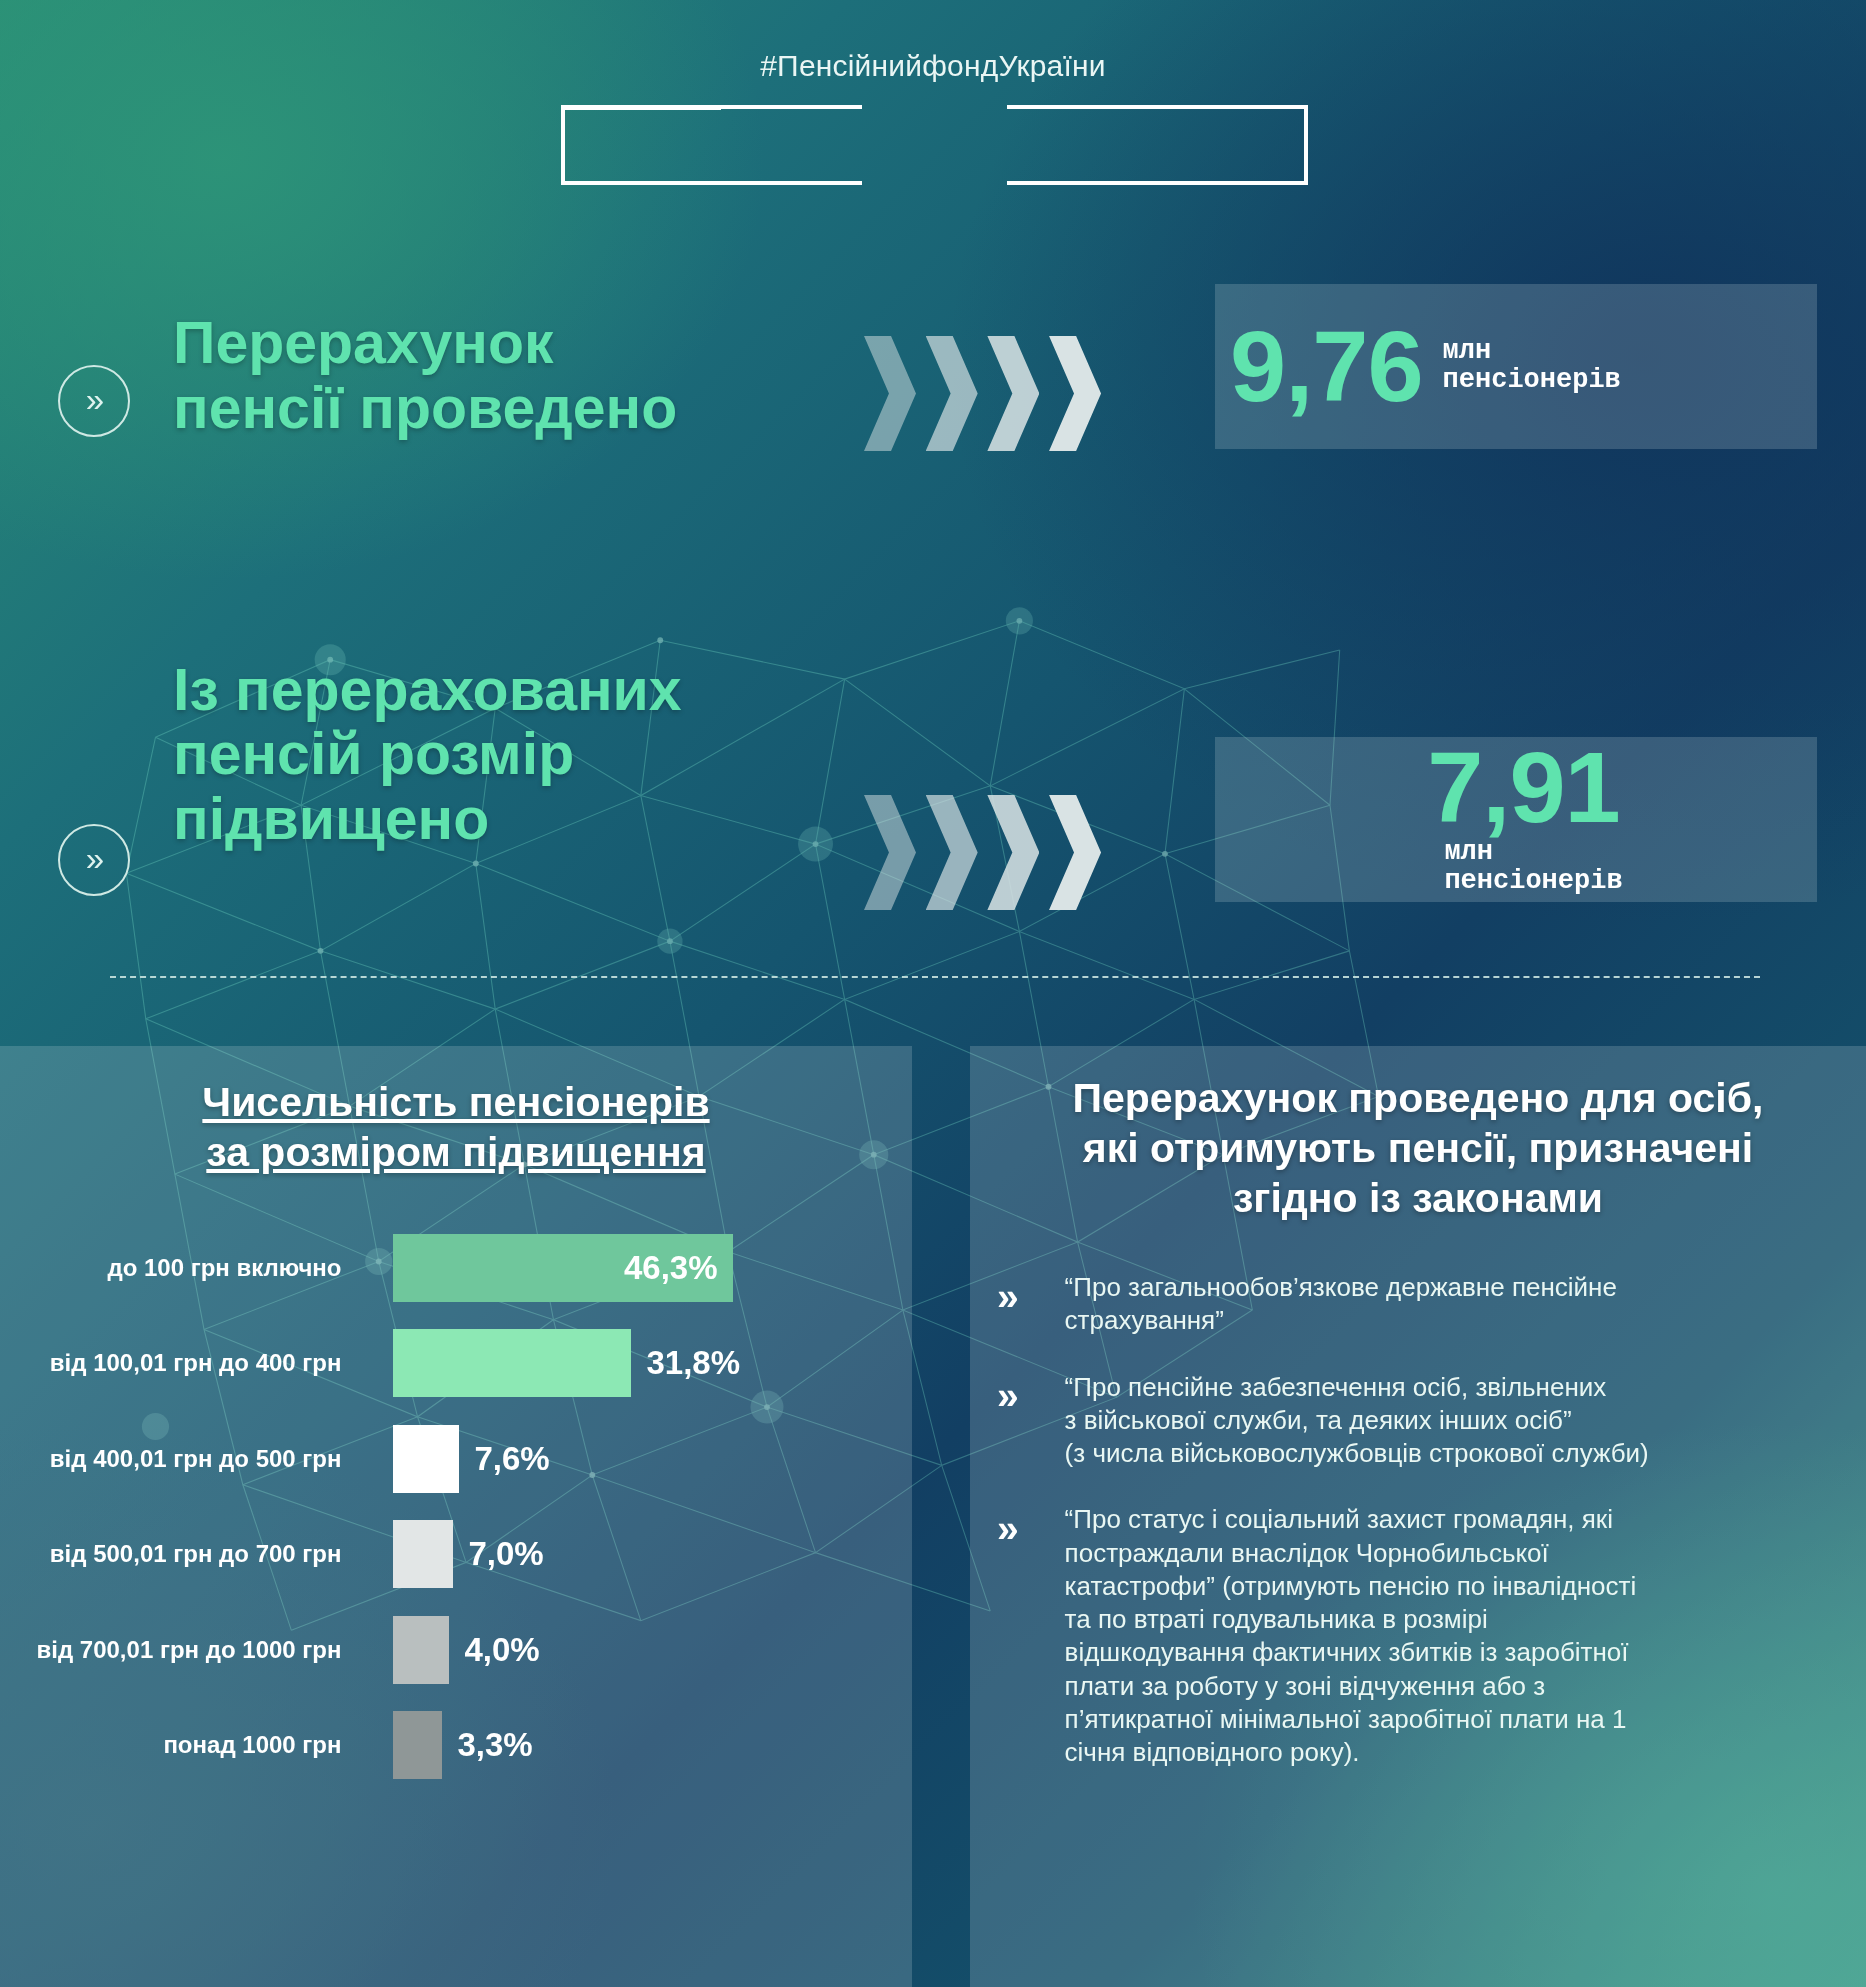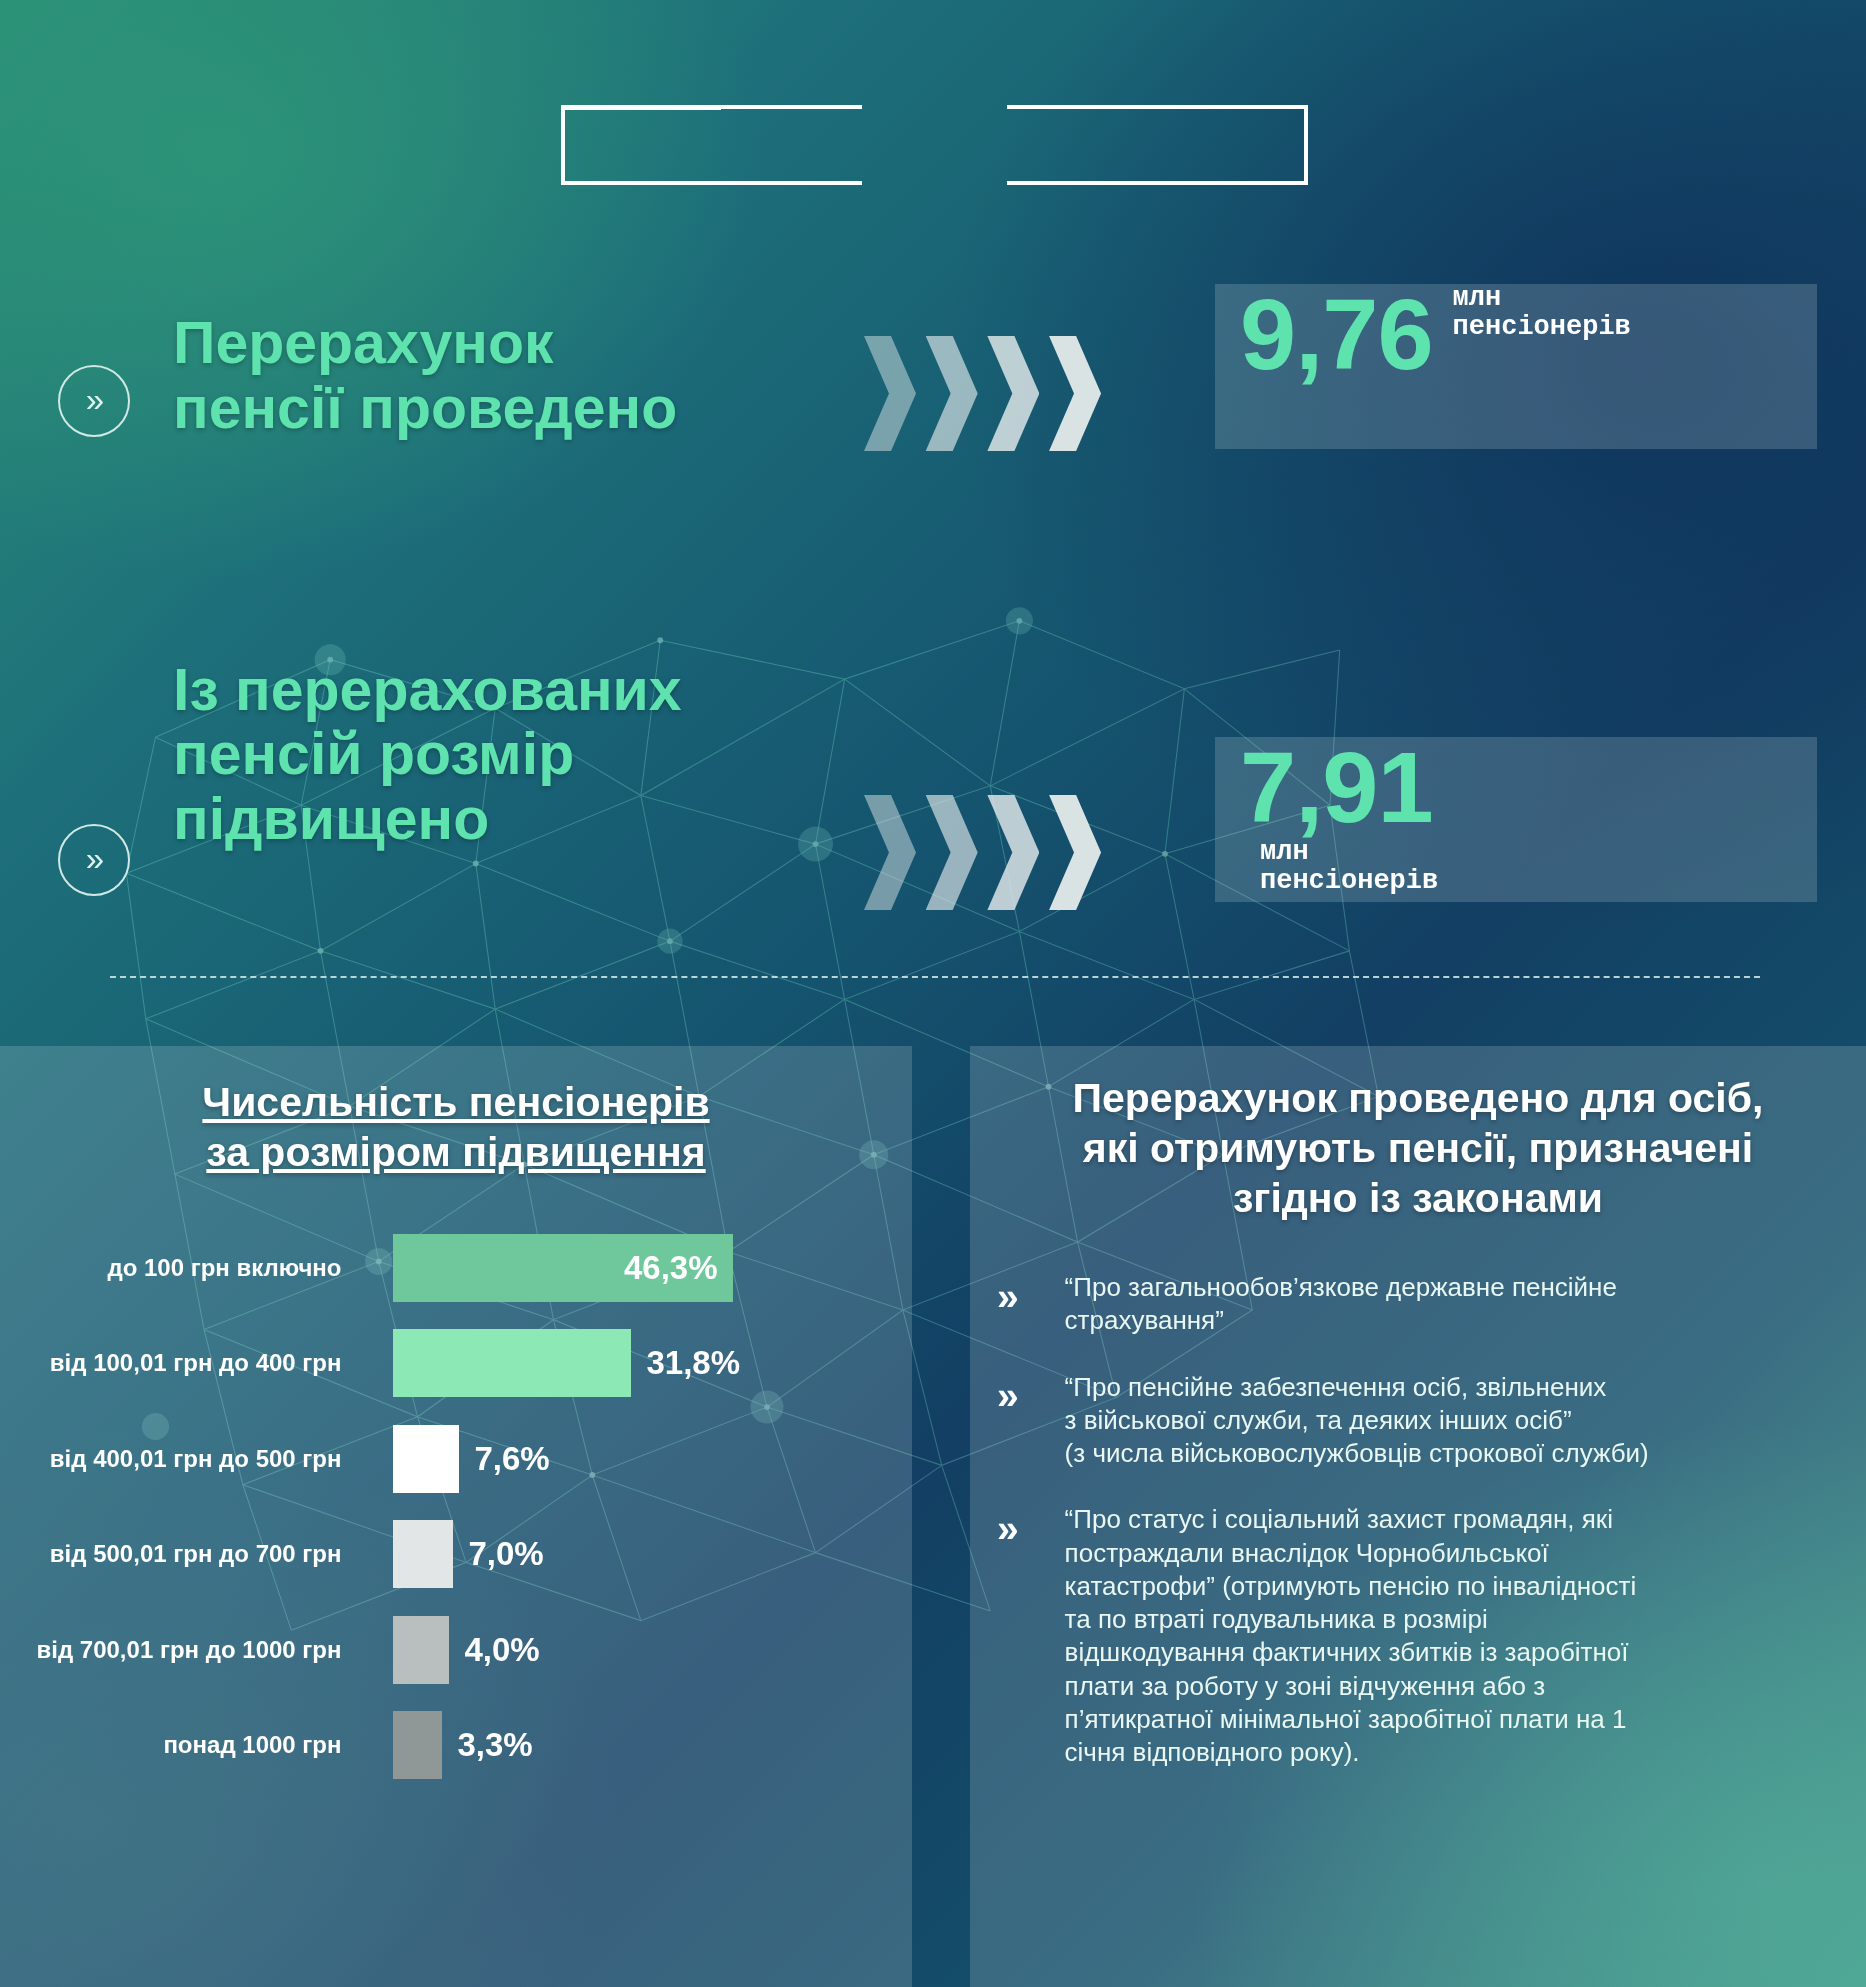--- a/index.html
+++ b/index.html
@@ -122,22 +122,22 @@
   .chev.c3 { opacity: 0.86; }
   .chev.c4 { opacity: 1; }
 
   .stat-box {
     position: absolute;
     left: 1215px;
     width: 602px;
     height: 165px;
     background: rgba(197,214,219,0.22);
     display: flex;
-    align-items: flex-start;
-    padding-left: 25px;
+    align-items: center;
+    padding-left: 15px;
   }
   .row.r1 .stat-box { top: 9.7px; }
   .row.r2 .stat-box { top: 97px; flex-direction: column; }
 
   .stat-number {
     color: #5fe3ae;
     font-weight: bold;
     font-size: 101px;
     line-height: 1;
     letter-spacing: -1px;
@@ -318,20 +318,21 @@
         <circle cx="1010" cy="210" r="14"></circle>
       <circle cx="800" cy="440" r="18"></circle>
         <circle cx="650" cy="540" r="13"></circle>
       <circle cx="860" cy="760" r="15"></circle>
         <circle cx="350" cy="870" r="14"></circle>
       <circle cx="750" cy="1020" r="17"></circle>
         <circle cx="120" cy="1040" r="14"></circle>
     </g>
   </svg>
 
+  <div class="hashtag">#ПенсійнийфондУкраїни</div>
 
   <div class="logo-box">
     <div class="edge l-left"></div>
     <div class="edge l-right"></div>
     <div class="l-mid"></div>
   </div>
 
   <div class="row r1">
     <div class="bullet-circle">»</div>
     <div class="row-title">Перерахунок

